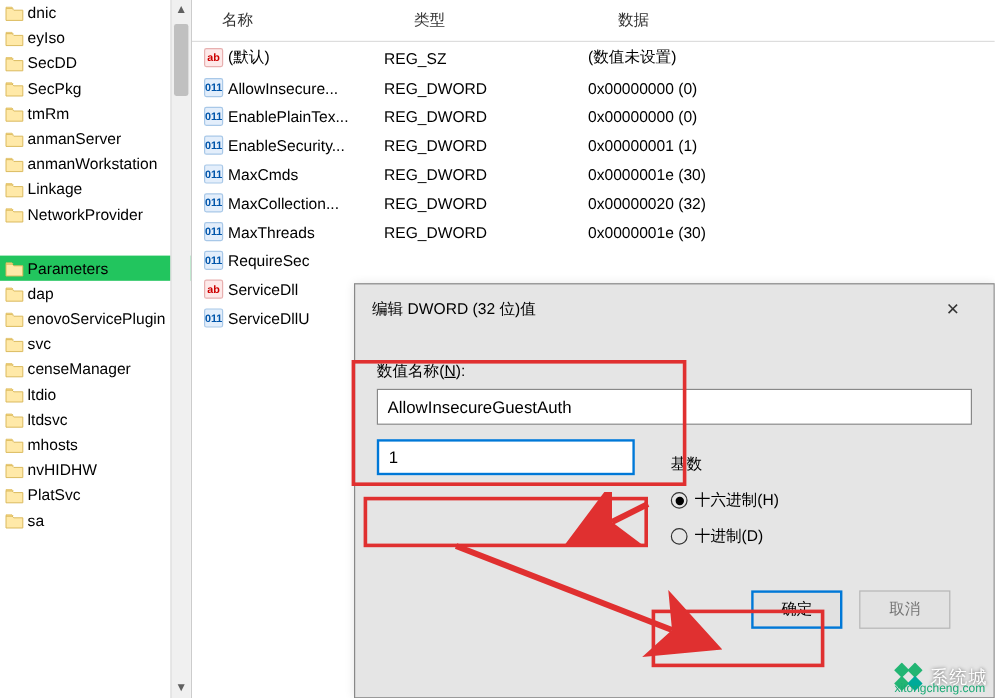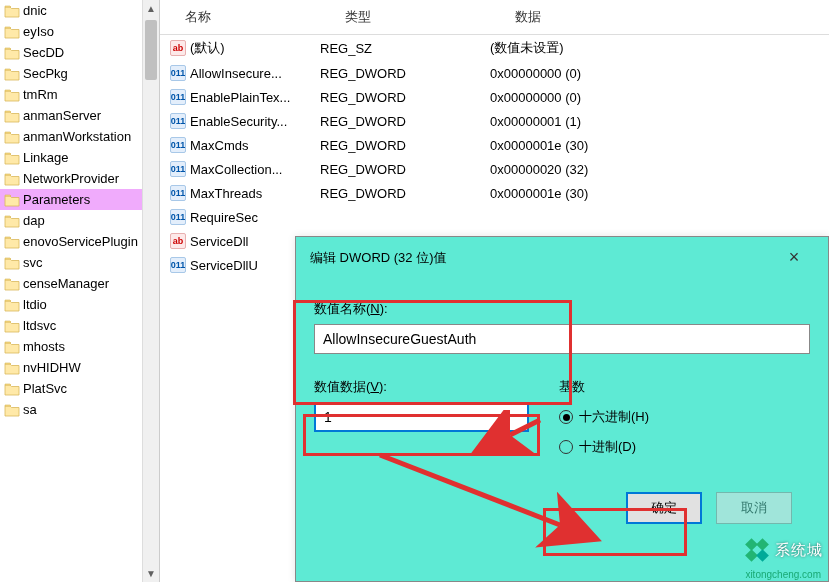--- a/index.html
+++ b/index.html
@@ -22,21 +22,21 @@
     }
     .tree-item {
       padding: 3px 4px;
       white-space: nowrap;
       overflow: hidden;
       display: flex;
       align-items: center;
       gap: 3px;
       cursor: pointer;
     }
-    .tree-item.selected { background: #f0abfc; }
+    .tree-item.selected { background: #22c55e; margin-top: 24px; }
     .tree-folder {
       width: 16px; height: 14px;
       display: inline-block;
     }
     .tree-folder svg { display: block; }
     .scrollbar {
       position: absolute;
       right: 0; top: 0; bottom: 0;
       width: 17px;
       background: #f0f0f0;
@@ -100,21 +100,21 @@
     .value-icon.str { background: #fde9e9; color: #c00; border: 1px solid #e8b0b0; }
     .value-icon.dw { background: #e3eefb; color: #0055aa; border: 1px solid #a8c8e8; }
 
     
     .dialog {
       position: absolute;
       left: 295px;
       top: 236px;
       width: 534px;
       height: 346px;
-      background: #5eead4;
+      background: #e5e5e5;
       border: 1px solid #888;
       box-shadow: 0 0 8px rgba(0,0,0,0.1);
     }
     .dialog-title {
       padding: 10px 14px;
       font-size: 13px;
       display: flex;
       justify-content: space-between;
       align-items: center;
     }
@@ -191,21 +191,21 @@
       background: transparent;
       pointer-events: none;
     }
     .red-arrow {
       position: absolute;
       pointer-events: none;
     }
     .watermark {
       position: absolute;
       right: 6px;
-      bottom: 20px;
+      bottom: 6px;
       display: flex;
       align-items: center;
       gap: 6px;
       color: #fff;
       font-size: 15px;
       letter-spacing: 1px;
       text-shadow: 0 0 3px rgba(0,0,0,0.6);
     }
     .wm-logo {
       width: 24px; height: 24px;
@@ -503,23 +503,20 @@
     <span class="dialog-close">×</span>
   </div>
   <div class="dialog-body">
     <label class="dialog-label">
       <span>数值名称(</span><span class="ul">N</span><span>):</span>
     </label>
     <input class="text-input" type="text" readonly="" value="AllowInsecureGuestAuth" style="">
 
     <div class="flex-row" style="margin-top:12px;">
       <div>
-        <label class="dialog-label">
-          <span>数值数据(</span><span class="ul">V</span><span>):</span>
-        </label>
         <input class="text-input small" type="text" value="1" style="">
       </div>
       <div class="radio-group">
         <label class="dialog-label">基数</label>
         <div class="radio-row">
           <span class="radio checked"></span>
           <span><span>十六进制(</span><span class="ul">H</span><span>)</span></span>
         </div>
         <div class="radio-row">
           <span class="radio"></span>

